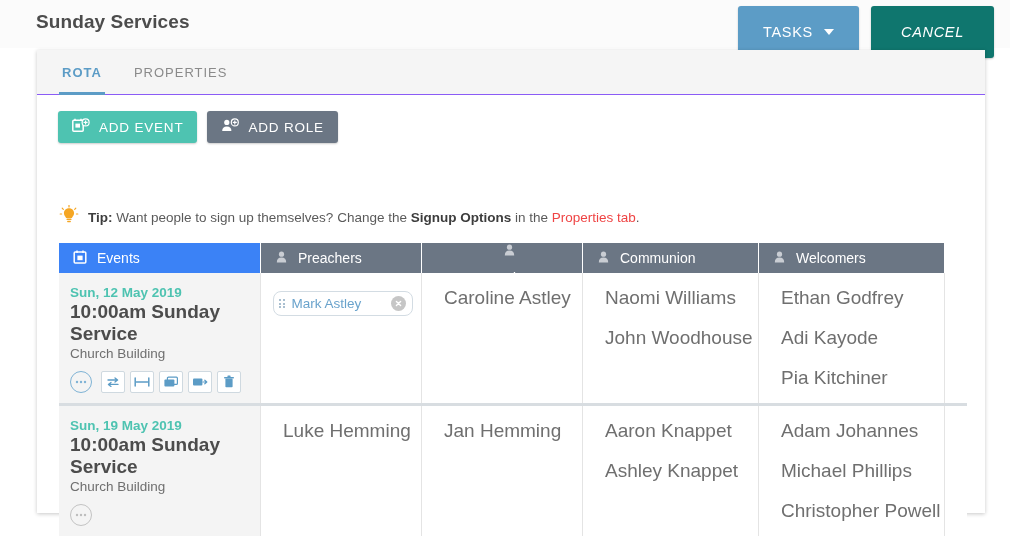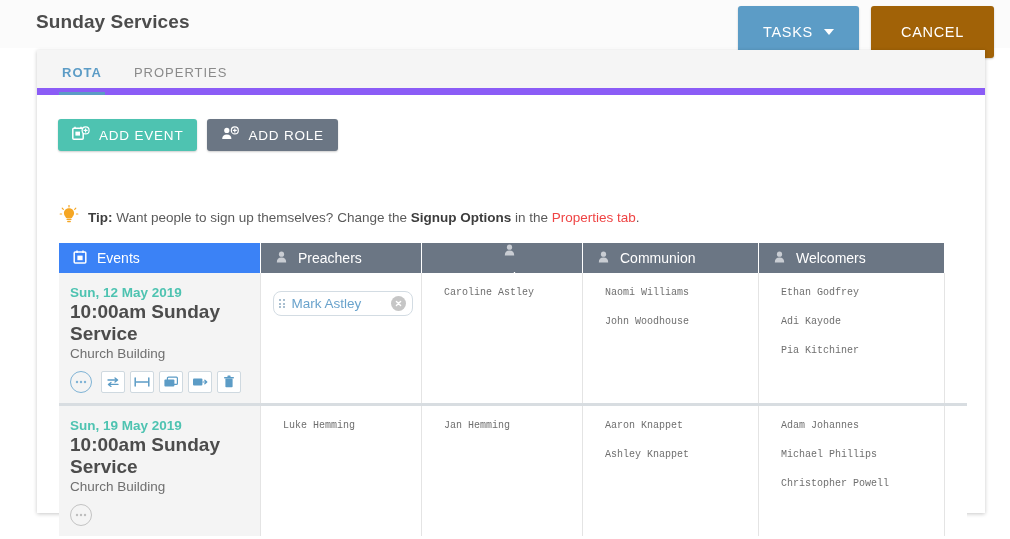--- a/index.html
+++ b/index.html
@@ -47,21 +47,21 @@
     display: flex;
     align-items: center;
     justify-content: center;
     box-shadow: 0 1px 2px rgba(0,0,0,0.22);
   }
   .btn-tasks {
     background: #5c9cc6;
     width: 121px;
     gap: 11px;
   }
-  .btn-cancel { background: #a16207; width: 123px; }
+  .btn-cancel { background: #0f766e; width: 123px; font-style: italic; }
   .btn-save   { background: #9cc92a; width: 101px; }
 
   .caret-down {
     width: 0; height: 0;
     border-left: 5.5px solid transparent;
     border-right: 5.5px solid transparent;
     border-top: 6px solid #ffffff;
     display: block;
   }
 
@@ -70,21 +70,21 @@
     position: absolute;
     left: 37px; top: 50px;
     width: 948px;
     height: 463px;
     background: #ffffff;
     box-shadow: 0 1px 4px rgba(0,0,0,0.22);
   }
   .card-head {
     height: 45px;
     background: #f5f5f5;
-    border-bottom: 7px solid #8b5cf6;
+    border-bottom: 1px solid #8b5cf6;
     position: relative;
   }
   .tabs {
     position: absolute;
     left: 22px; top: 0;
     height: 45px;
     display: flex;
     align-items: center;
     gap: 26px;
   }
@@ -109,21 +109,20 @@
   }
 
   .card-body { position: relative; padding: 0; }
 
   
   .add-row {
     position: absolute;
     left: 21px; top: 16px;
     display: flex;
     gap: 10px;
-    margin-top: 8px;
   }
   .add-btn {
     height: 32px;
     border: none;
     border-radius: 3px;
     color: #fff;
     font-size: 13.5px;
     letter-spacing: 0.8px;
     font-family: "Liberation Sans", sans-serif;
     display: flex;
@@ -220,21 +219,21 @@
   .tool-group { display: flex; gap: 5px; }
   .tool-btn {
     width: 24px; height: 22px;
     border: 1px solid #cfd9e0;
     border-radius: 2px;
     background: #ffffff;
     display: flex; align-items: center; justify-content: center;
     cursor: pointer;
   }
 
-  .person { color: #6f6f6f; font-size: 10px; margin-bottom: 18px; font-family: Liberation Mono, monospace; }
+  .person { color: #6f6f6f; font-size: 19px; margin-bottom: 18px; }
   .person:last-child { margin-bottom: 0; }
 
   .chip {
     display: inline-flex;
     align-items: center;
     border: 1px solid #d3dce3;
     border-radius: 8px;
     background: #ffffff;
     padding: 4px 6px 4px 5px;
     gap: 7px;

